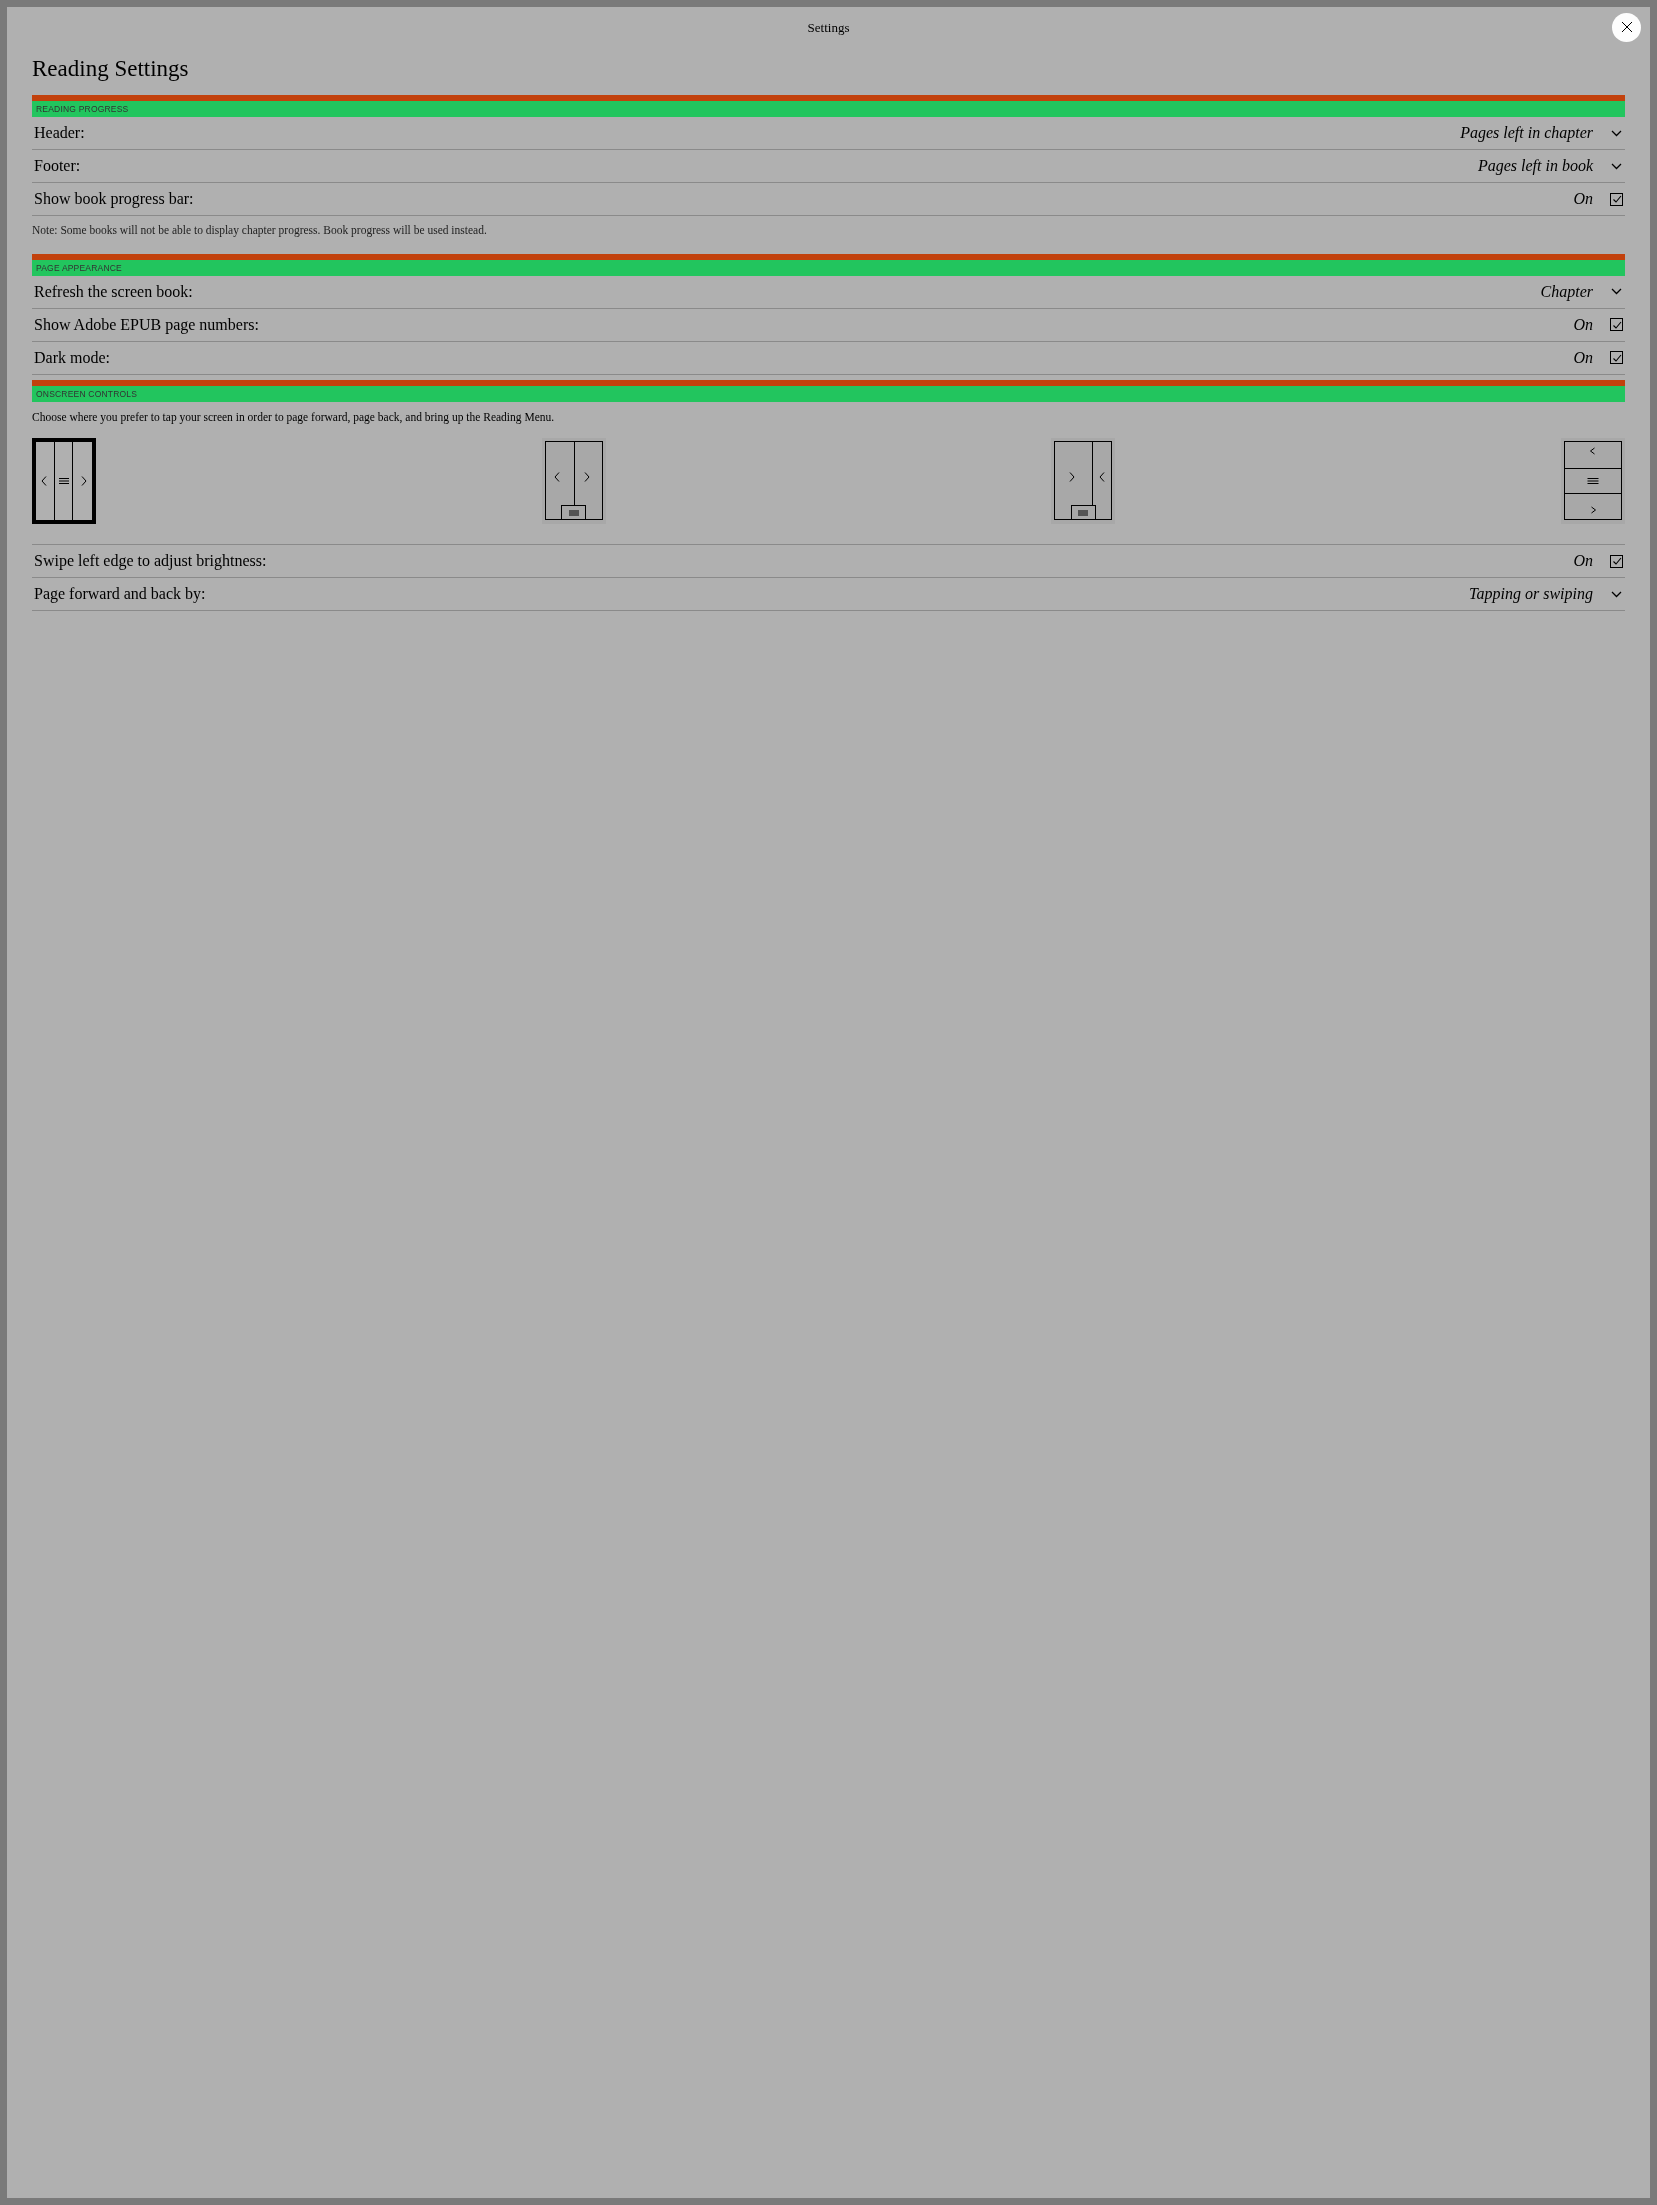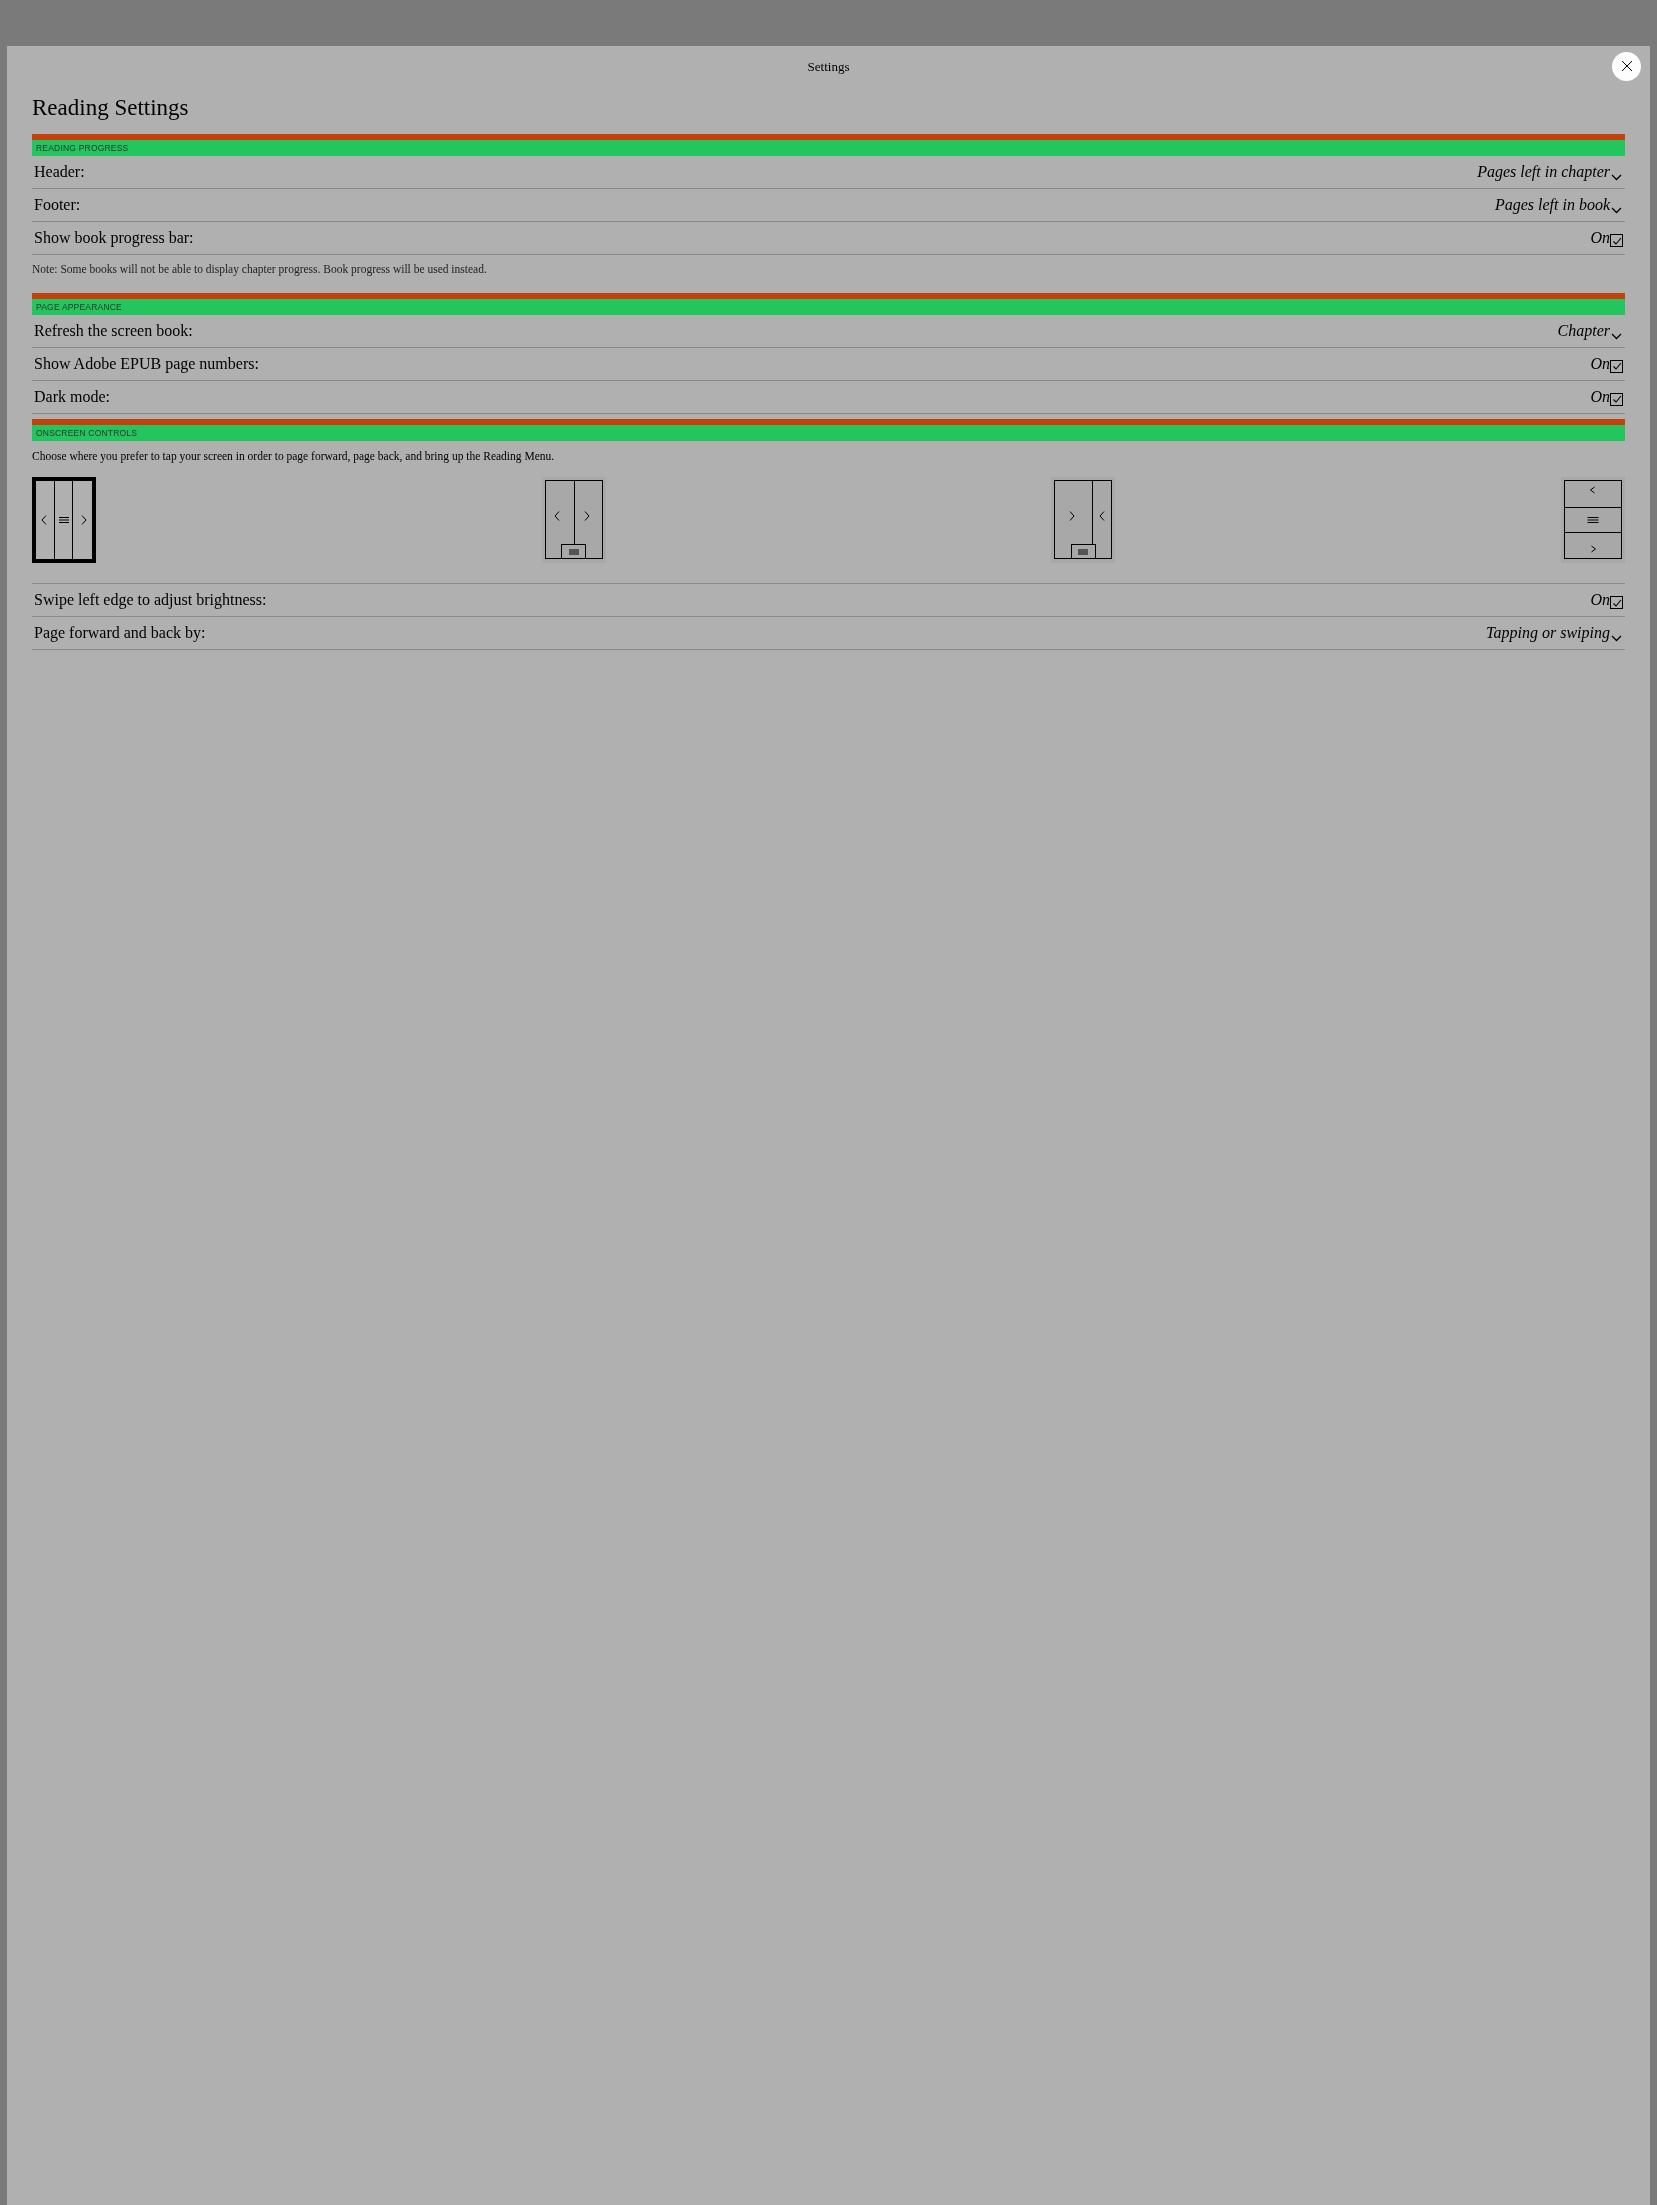--- a/index.html
+++ b/index.html
@@ -17,21 +17,20 @@
     background: #b0b0b0;
     width: 100%;
     min-height: calc(100vh - 14px);
     position: relative;
     padding-bottom: 15px;
   }
   .topbar {
     position: relative;
     text-align: center;
     padding: 13px 0 5px 0;
-    margin-top: 39px;
   }
   .topbar-title {
     font-size: 13px;
     font-family: Georgia, serif;
   }
   .close-btn {
     position: absolute;
     right: 9px;
     top: 6px;
     width: 29px;
@@ -68,22 +67,22 @@
     padding: 7px 2px;
     border-bottom: 0.5px solid #8a8a8a;
     font-size: 16px;
     cursor: pointer;
   }
   .row-label {
     font-family: Georgia, serif;
   }
   .row-right {
     display: flex;
-    align-items: flex-end;
-    gap: 0;
+    align-items: center;
+    gap: 17px;
   }
   .row-value {
     font-style: italic;
     font-family: Georgia, serif;
   }
   .chev {
     width: 13px;
     display: flex;
     align-items: center;
     justify-content: center;

